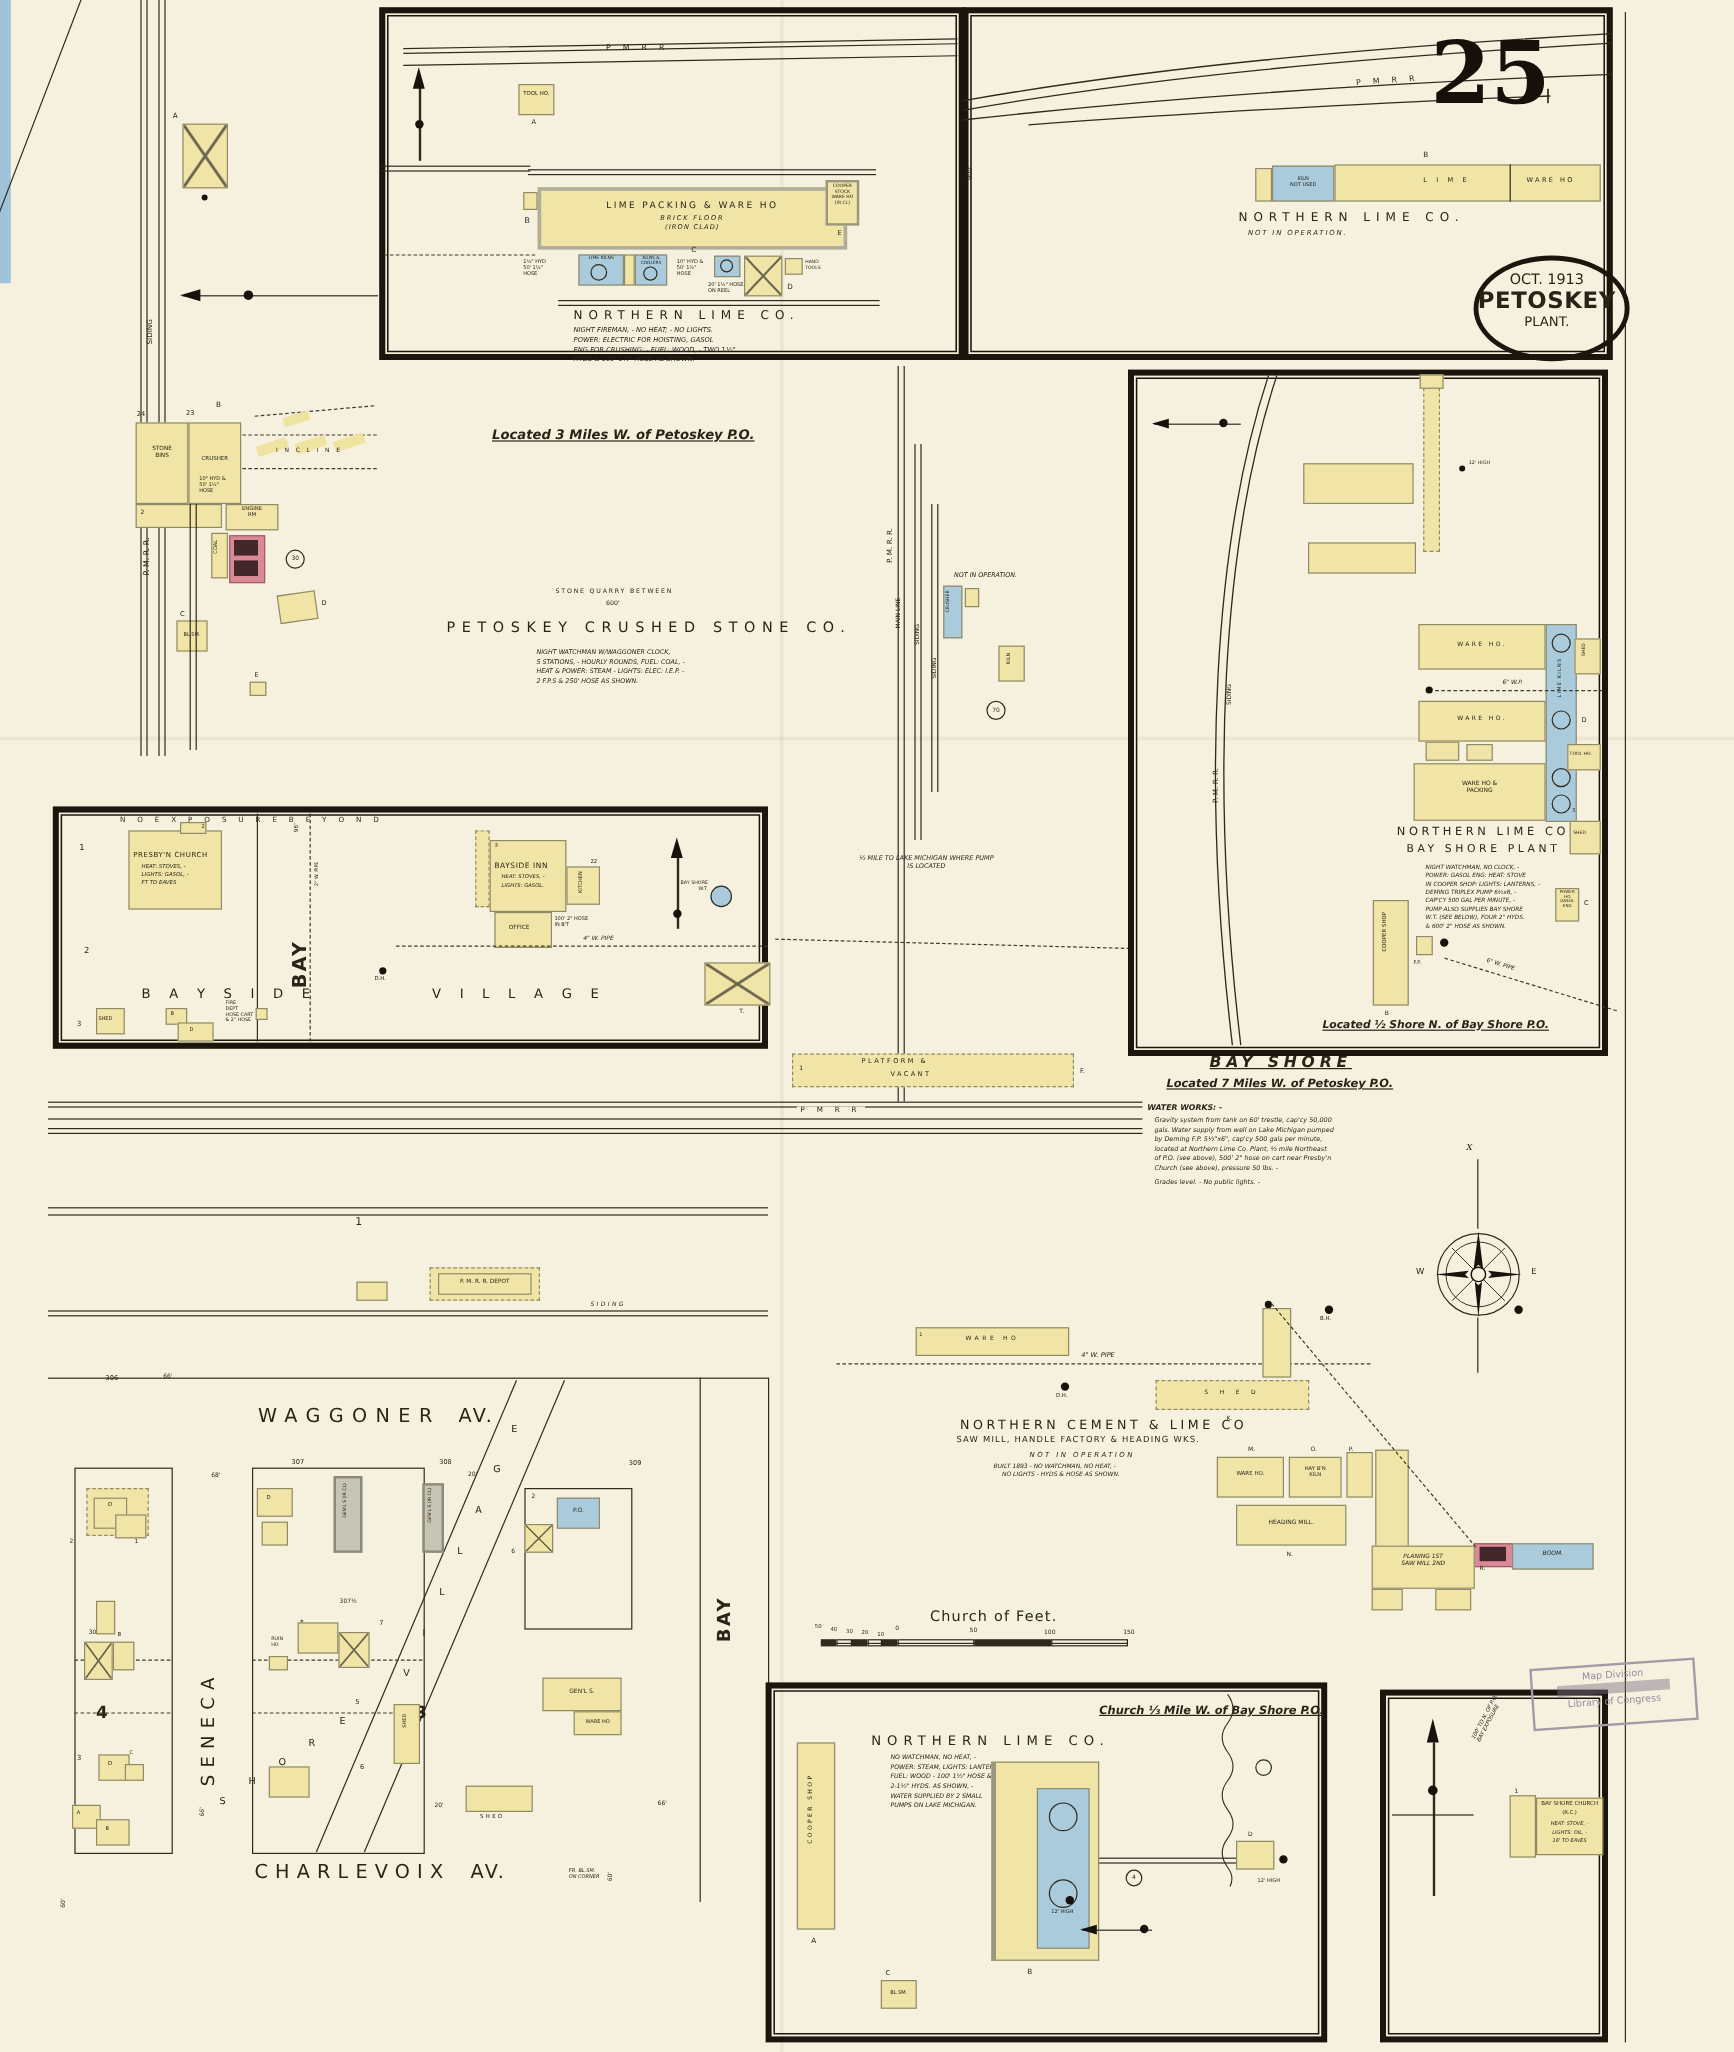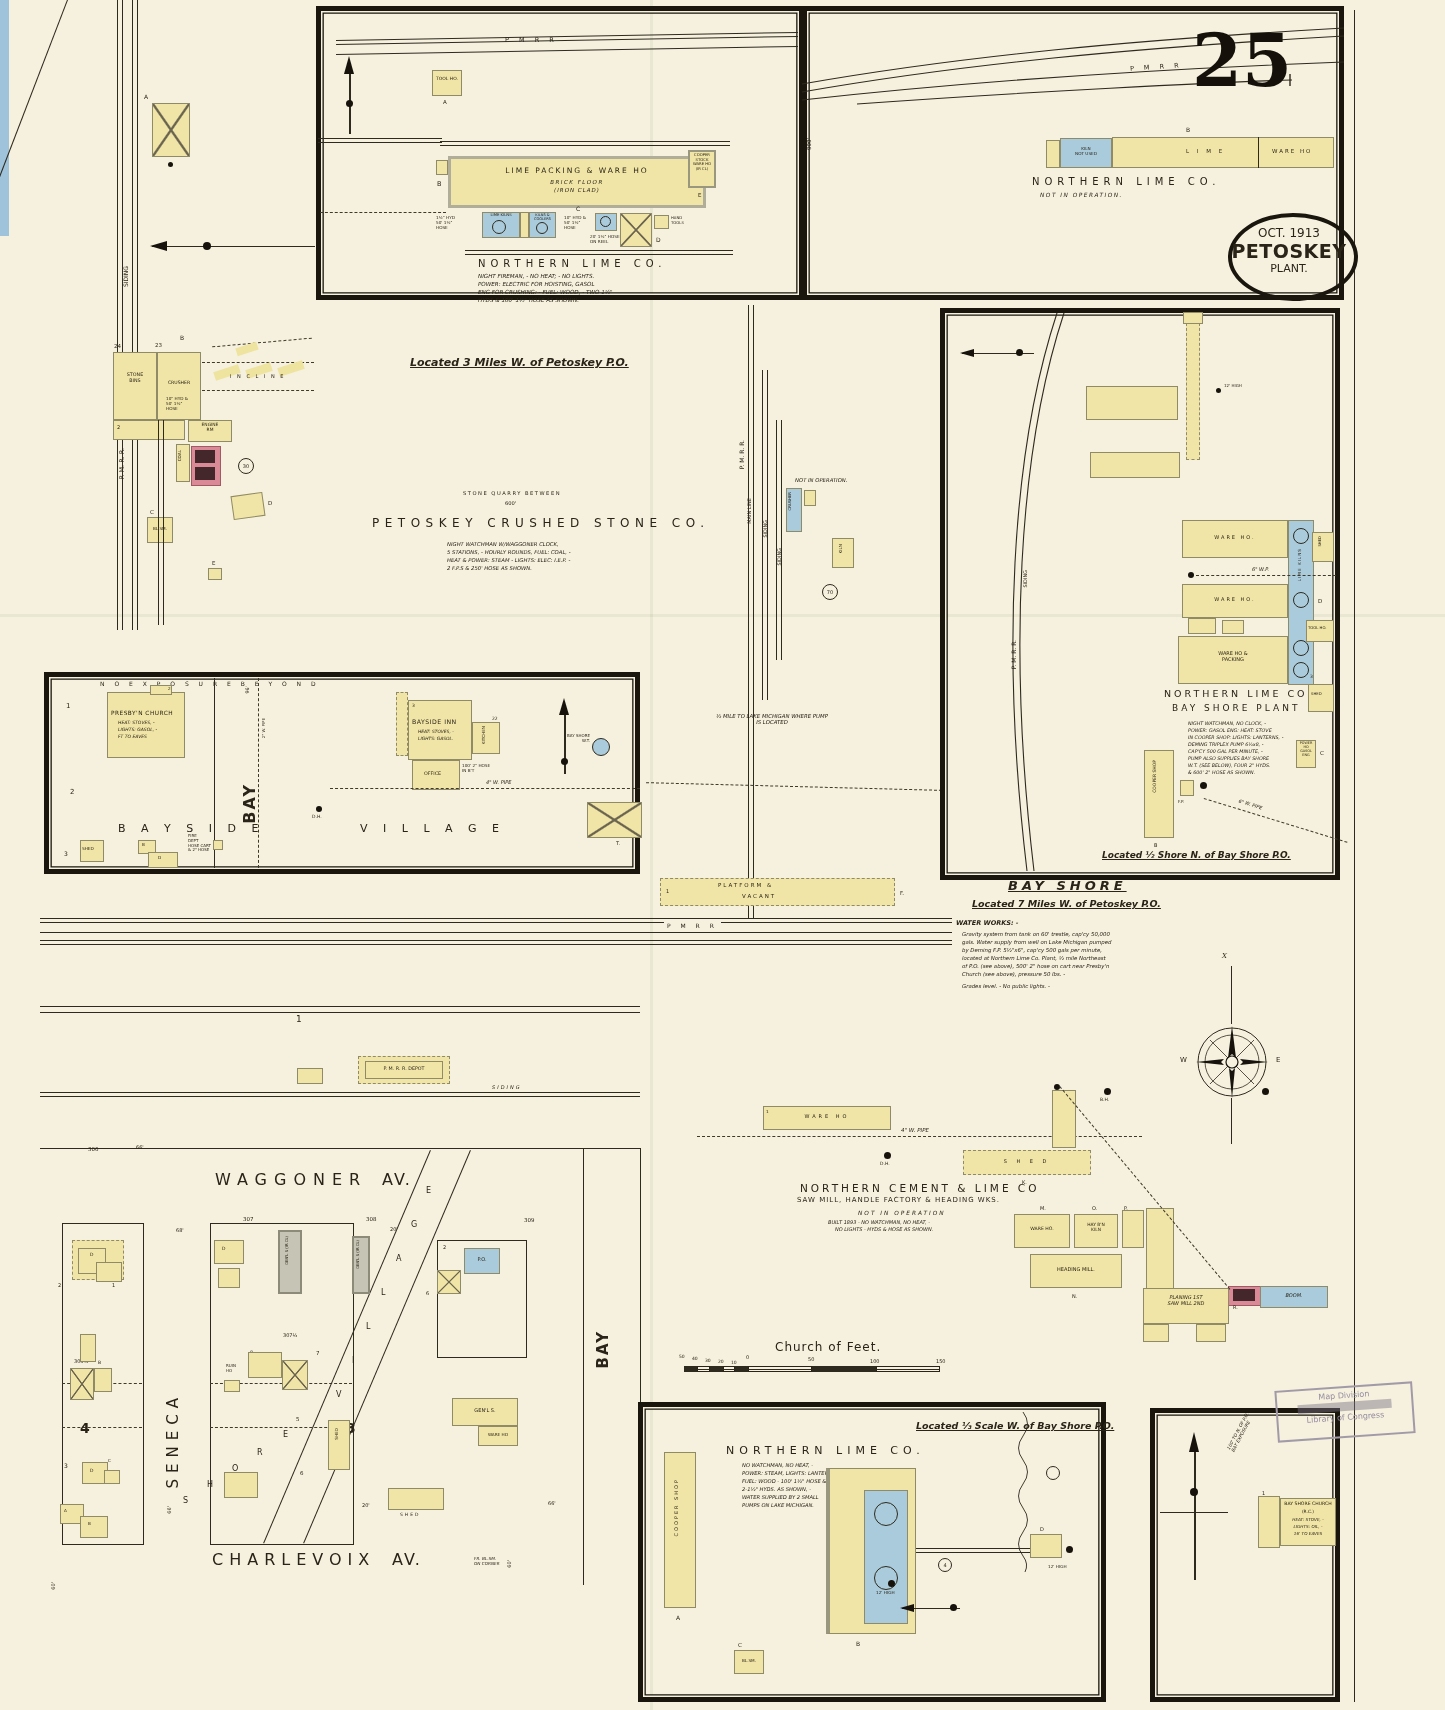--- a/index.html
+++ b/index.html
@@ -534,21 +534,21 @@
   <div class="bd" style="left:478px;top:1426px;width:40px;height:20px"></div>
   <span class="lb ctr" style="left:478px;top:1432px;width:40px;font-size:4.2px">WARE HO</span>
   <div class="bd" style="left:388px;top:1488px;width:56px;height:22px"></div>
   <span class="lb" style="left:400px;top:1512px;font-size:4.5px;letter-spacing:2px">SHED</span>
   <span class="lb" style="left:212px;top:1550px;font-size:16px;letter-spacing:6px">CHARLEVOIX</span>
   <span class="lb" style="left:392px;top:1550px;font-size:16px;letter-spacing:2px">AV.</span>
   <span class="lb it" style="left:474px;top:1556px;font-size:4.2px">FR. BL.SM.
 ON CORNER</span>
 
   <div class="pnl" style="left:638px;top:1402px;width:468px;height:300px"></div>
-  <span class="lb it u" style="left:916px;top:1420px;font-size:9.5px;font-weight:bold">Located ⅓ Scale W. of Bay Shore P.O.</span>
+  <span class="lb it u" style="left:916px;top:1420px;font-size:9.5px;font-weight:bold">Church ⅓ Mile W. of Bay Shore P.O.</span>
   <span class="lb" style="left:726px;top:1444px;font-size:11px;letter-spacing:5px">NORTHERN LIME CO.</span>
   <span class="lb it" style="left:742px;top:1462px;font-size:5.2px">NO WATCHMAN, NO HEAT, -</span>
   <span class="lb it" style="left:742px;top:1470px;font-size:5.2px">POWER: STEAM, LIGHTS: LANTERNS, -</span>
   <span class="lb it" style="left:742px;top:1478px;font-size:5.2px">FUEL: WOOD - 100' 1½" HOSE &amp;</span>
   <span class="lb it" style="left:742px;top:1486px;font-size:5.2px">2-1½" HYDS. AS SHOWN, -</span>
   <span class="lb it" style="left:742px;top:1494px;font-size:5.2px">WATER SUPPLIED BY 2 SMALL</span>
   <span class="lb it" style="left:742px;top:1502px;font-size:5.2px">PUMPS ON LAKE MICHIGAN.</span>
   <div class="bd" style="left:664px;top:1452px;width:32px;height:156px"></div>
   <span class="lb vt" style="left:673px;top:1478px;font-size:5px;letter-spacing:2px">COOPER SHOP</span>
   <span class="lb" style="left:676px;top:1614px;font-size:6px">A</span>

